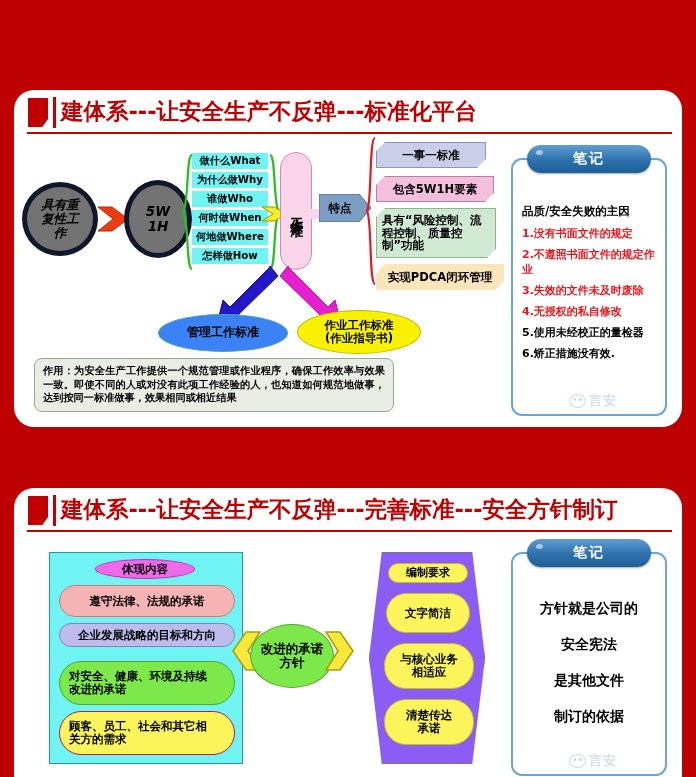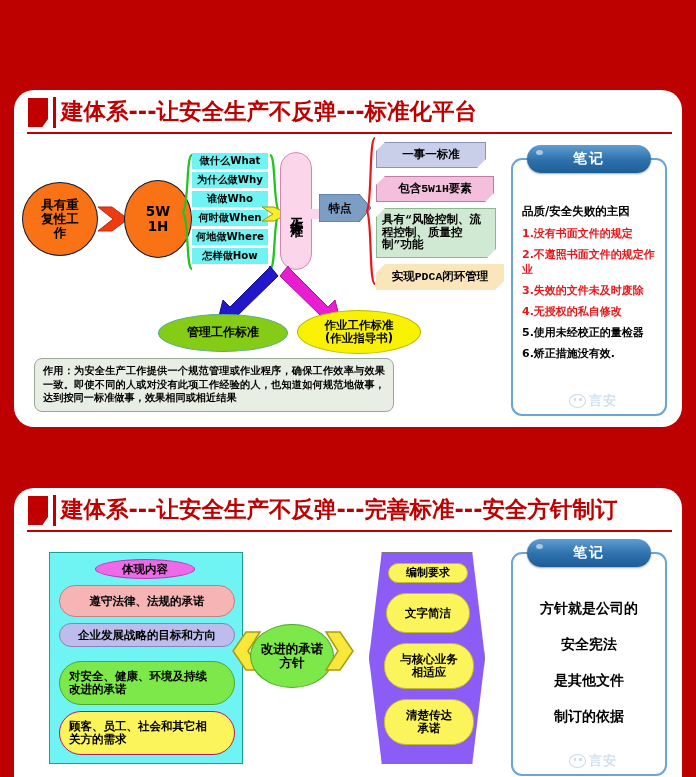--- a/index.html
+++ b/index.html
@@ -44,23 +44,23 @@
     height: 2.5px; background: #c00000;
   }
 
   .canvas { position: relative; width: 100%; height: calc(100% - 46px); }
 
   
   .sh { position: absolute; display: flex; align-items: center; justify-content: center;
         text-align: center; font-weight: bold; color: #000; line-height: 1.12; }
   .ellipse { border-radius: 50%; }
   .pill { border-radius: 999px; }
-  .oct { clip-path: polygon(9px 0, 100% 0, 100% calc(100% - 9px), calc(100% - 9px) 100%, 0 100%, 0 9px); font-family: Liberation Mono, monospace; }
-
-  .grn { background: #f97316; border: 1px solid #0f172a; }
+  .oct { clip-path: polygon(9px 0, 100% 0, 100% calc(100% - 9px), calc(100% - 9px) 100%, 0 100%, 0 9px); }
+
+  .grn { background: #737373; border: 5px solid #0f172a; font-style: italic; }
   .cyanbox { background: #6ff3f3; border: 1px solid #1d9c9c; }
 
   
   .chev { position: absolute; }
   .chev svg { display: block; }
 
   
   .notes-frame {
     position: absolute; border: 2px solid #69a5d8; border-radius: 11px;
     background: #fff;
@@ -196,21 +196,21 @@
         <svg width="70" height="62" viewBox="0 0 70 62">
           <polygon points="61,2 69,12 28,52 36,58 8,60 14,36 21,43 60,4" fill="#2218c9" stroke="#140f8a" stroke-width="1"></polygon>
         </svg>
       </div>
       <div class="chev" style="left:265px; top:128px;">
         <svg width="70" height="62" viewBox="0 0 70 62">
           <polygon points="9,2 1,12 42,52 34,58 62,60 56,36 49,43 10,4" fill="#e81fd0" stroke="#a8139a" stroke-width="1"></polygon>
         </svg>
       </div>
 
-      <div class="sh ellipse" style="left:144px; top:178px; width:130px; height:38px; background:#84cc16; border:1px solid #4ea692; font-size:12px;">管理工作标准</div>
+      <div class="sh ellipse" style="left:144px; top:178px; width:130px; height:38px; background:#3b82f6; border:1px solid #4ea692; font-size:12px;">管理工作标准</div>
       <div class="sh ellipse" style="left:283px; top:174px; width:124px; height:44px; background:#f8f200; border:1px solid #bdb800; font-size:11.5px;">
         <span>
           <span>作业工作标准</span><br>
           <span>(作业指导书)</span>
         </span>
       </div>
 
       <div class="caption" style="left:20px; top:222px; width:360px;">作用：为安全生产工作提供一个规范管理或作业程序，确保工作效率与效果一致。即使不同的人或对没有此项工作经验的人，也知道如何规范地做事，达到按同一标准做事，效果相同或相近结果</div>
 
       <div class="notes-frame" style="left:497px; top:22px; width:156px; height:258px;">

